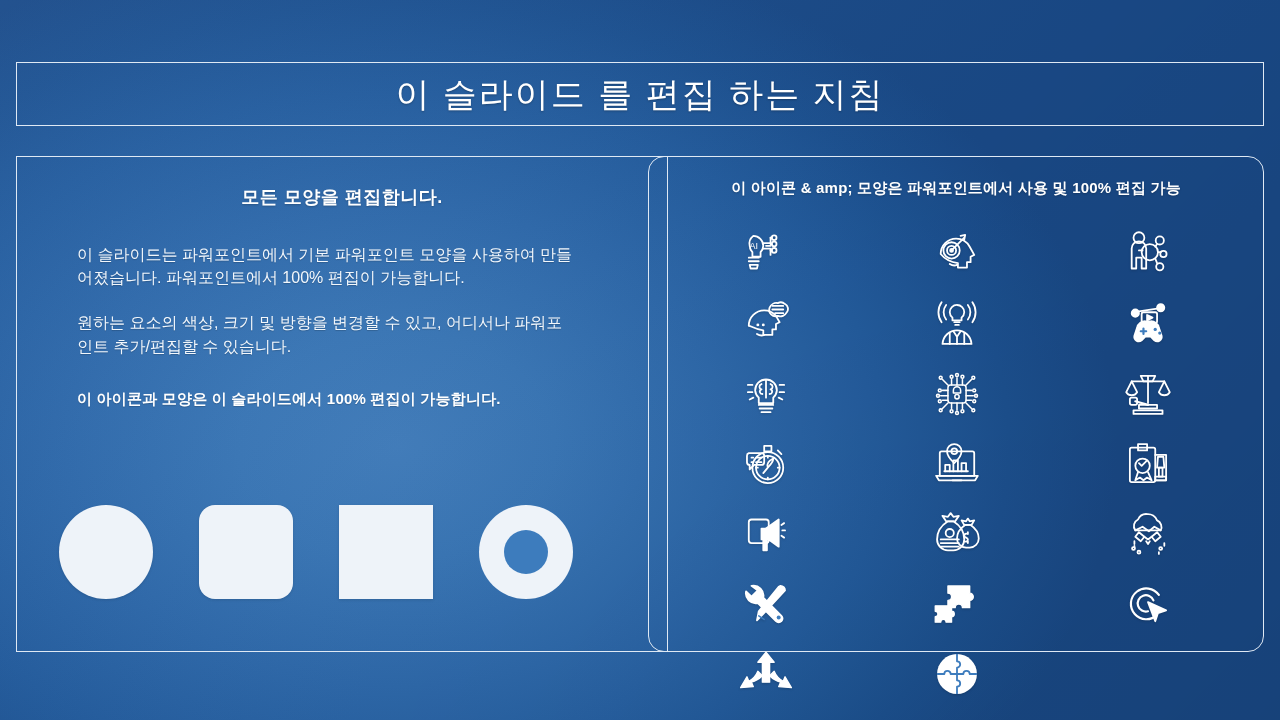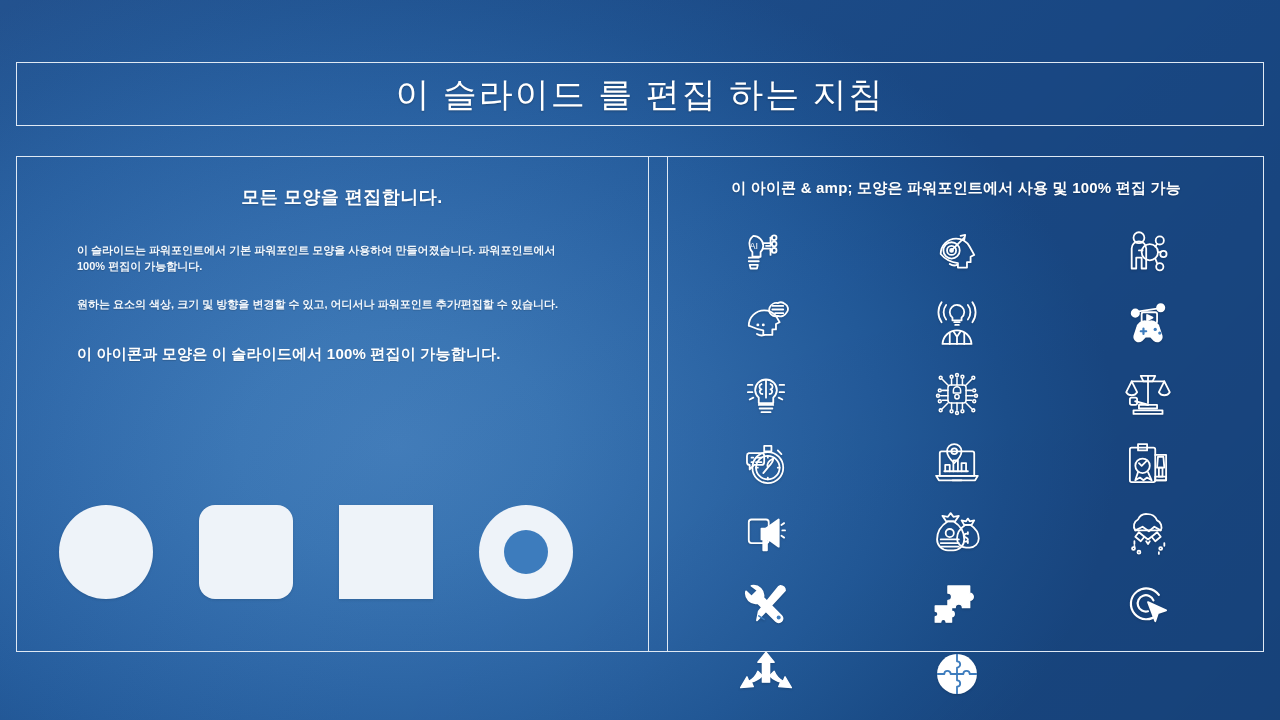--- a/index.html
+++ b/index.html
@@ -35,38 +35,38 @@
     white-space:nowrap;
   }
 
   
   .panel{
     position:absolute;box-sizing:border-box;
     border:1px solid #dfe9f4;
     z-index:3;
   }
   .panel-left{left:16px;top:156px;width:652px;height:496px;}
-  .panel-right{left:648px;top:156px;width:616px;height:496px;}
+  .panel-right{left:648px;top:156px;width:616px;height:496px;border-radius:16px;}
 
   
   .left-inner{position:relative;width:100%;height:100%;}
   .lp-heading{
     position:absolute;left:0;right:0;top:28px;
     text-align:center;color:#ffffff;
     font-size:18px;font-weight:bold;letter-spacing:0.5px;
     text-shadow:0 1px 2px rgba(0,0,0,0.22);
   }
   .lp-body{
     position:absolute;left:60px;top:86px;width:500px;
     color:#f2f7fc;
   }
   .para{
-    font-size:11px;line-height:1.45;margin:0 0 22px 0;
+    font-size:16px;line-height:1.45;margin:0 0 22px 0;
     text-shadow:0 1px 1px rgba(0,0,0,0.18);
-    font-weight:700;
+    font-weight:400;
   }
   .para.strong{
     font-size:15px;font-weight:bold;line-height:1.5;
     color:#ffffff;letter-spacing:0.2px;margin-top:30px;
   }
 
   
   .shapes{
     position:absolute;left:42px;top:340px;width:536px;height:110px;
     display:flex;align-items:center;gap:46px;

